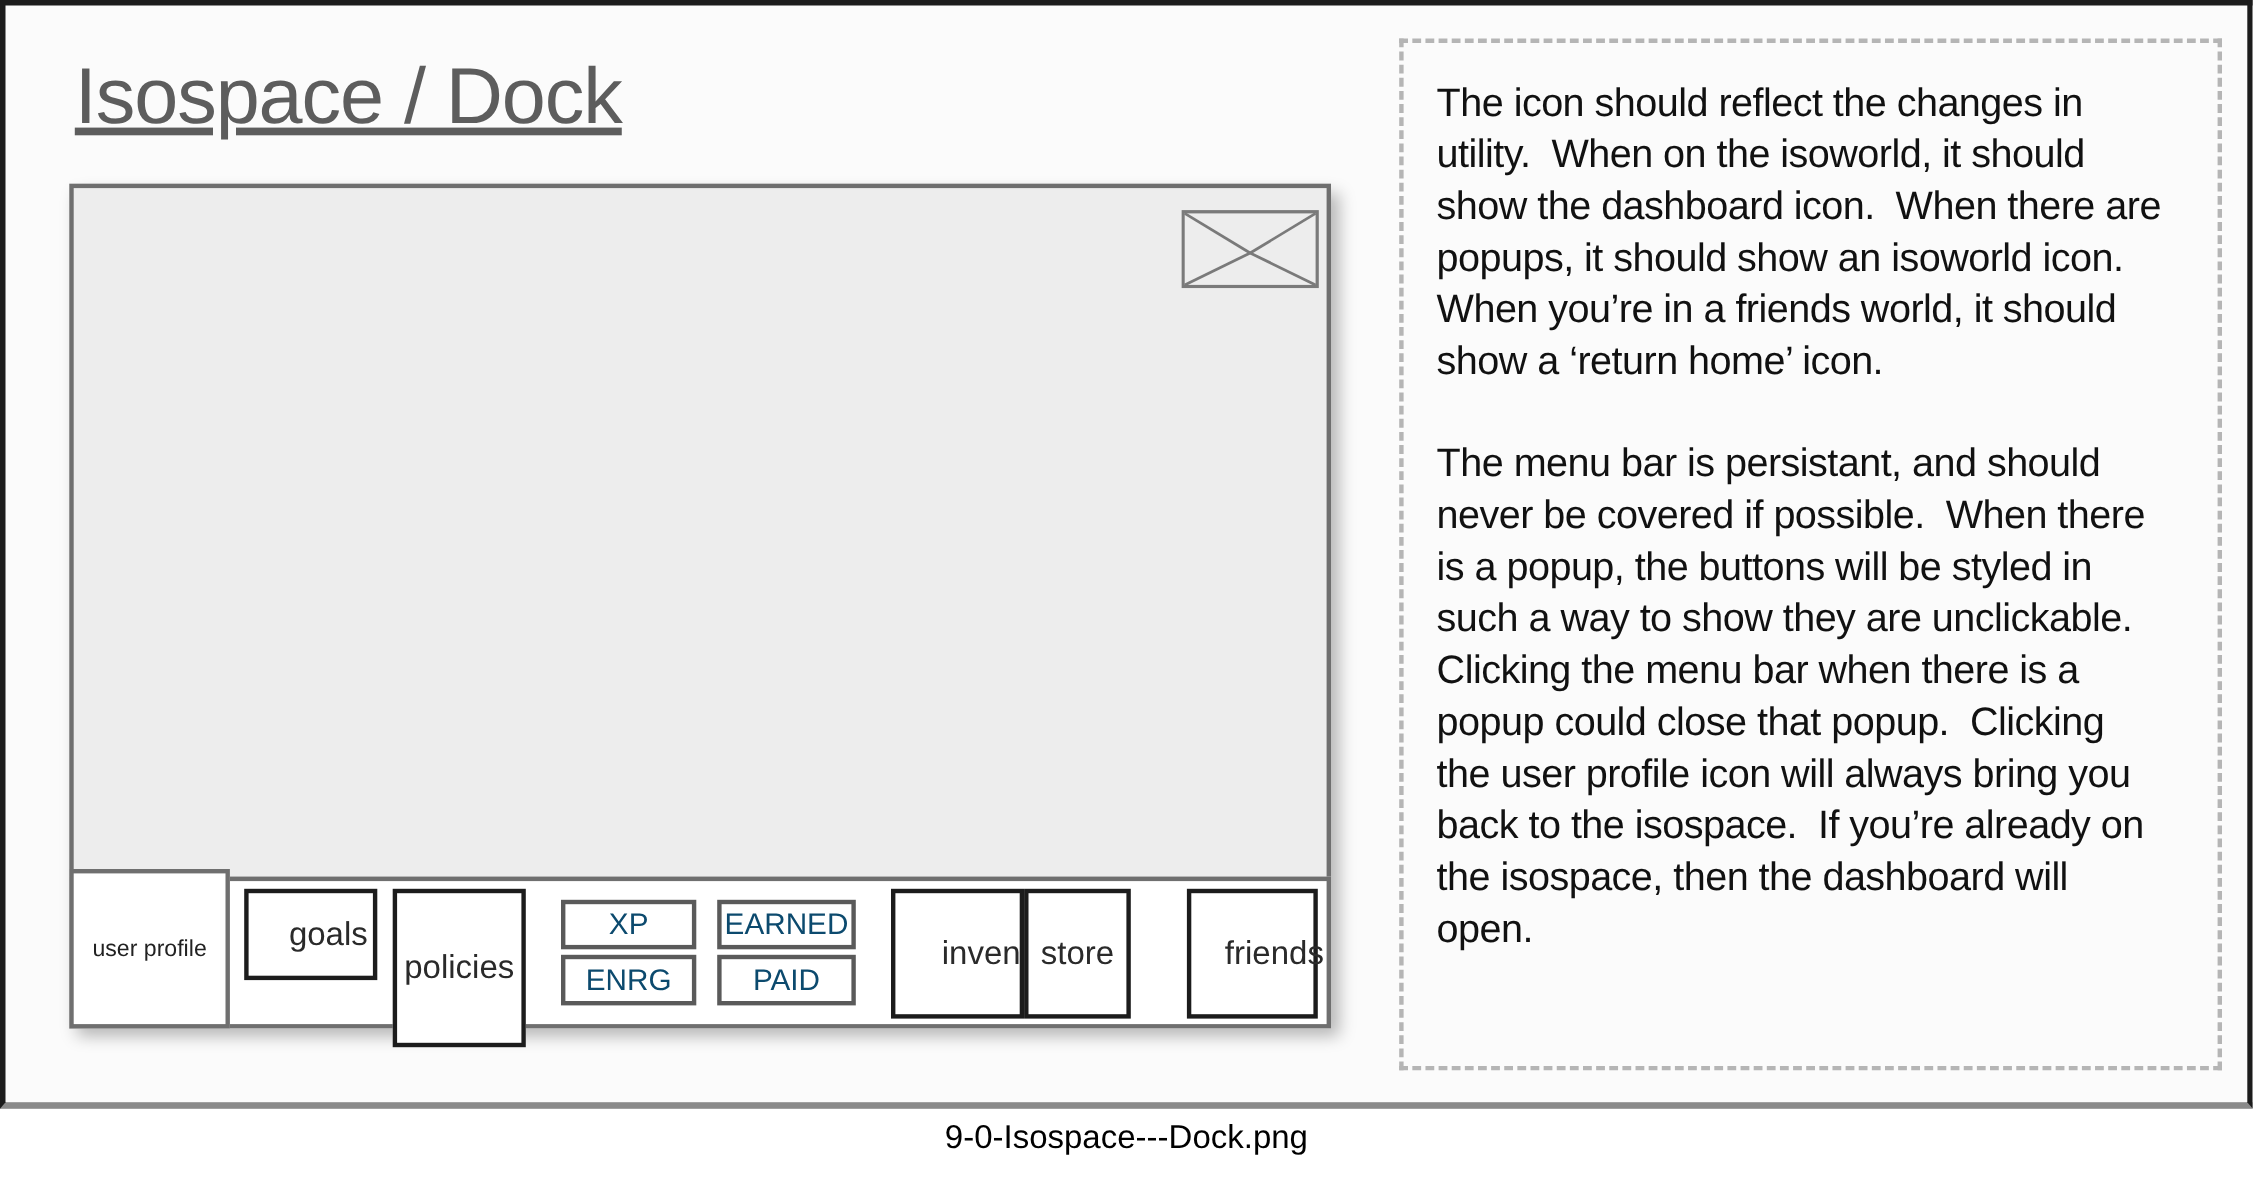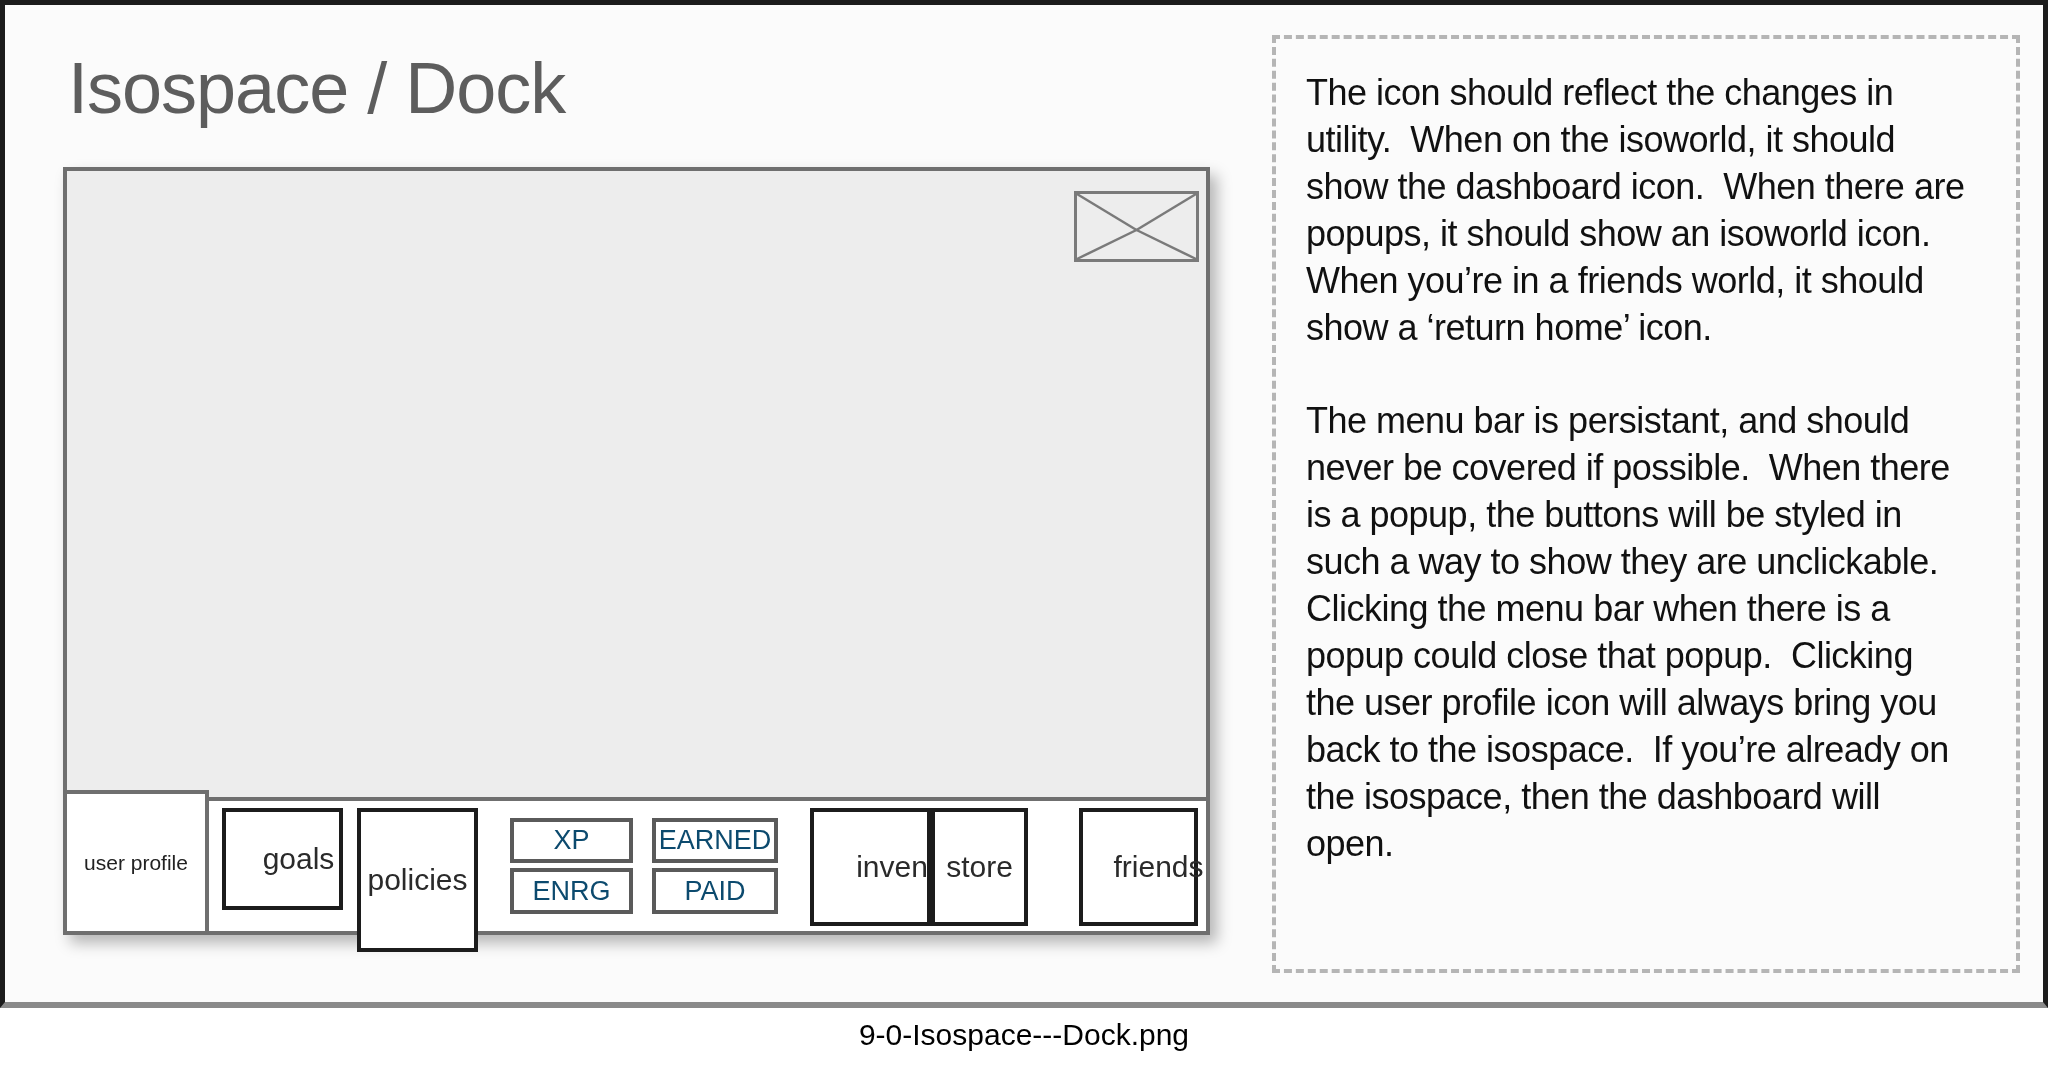--- a/index.html
+++ b/index.html
@@ -20,20 +20,21 @@
     border: 5px solid #1c1c1c;
     border-bottom: 6px solid #8a8a8a;
   }
   .page-title {
     position: absolute;
     left: 68px; top: 48px;
     font-size: 72px;
     line-height: 80px;
     letter-spacing: -1px;
     color: #5d5d5d;
+    text-decoration: underline;
   }
   
   .screen {
     position: absolute;
     left: 63px; top: 167px;
     width: 1147px; height: 768px;
     box-shadow: 7px 8px 14px rgba(0,0,0,0.28);
   }
   .canvas-area {
     position: absolute;
@@ -78,21 +79,21 @@
   }
   .stat-btn {
     position: absolute;
     background: #ffffff;
     border: 4px solid #5a5a5a;
     display: flex; align-items: center; justify-content: center;
     font-size: 27px; color: #0c4a6e;
     z-index: 4;
     cursor: pointer;
   }
-  .btn-goals    { left: 159px;  top: 641px; width: 121px; height: 102px; padding-left: 32px; }
+  .btn-goals    { left: 159px;  top: 641px; width: 121px; height: 83px; padding-left: 32px; }
   .btn-policies { left: 294px;  top: 641px; width: 121px; height: 144px; }
   .btn-xp       { left: 447px;  top: 651px; width: 123px; height: 45px; }
   .btn-enrg     { left: 447px;  top: 701px; width: 123px; height: 46px; }
   .btn-earned   { left: 589px;  top: 651px; width: 126px; height: 45px; }
   .btn-paid     { left: 589px;  top: 701px; width: 126px; height: 46px; }
   .btn-inven    { left: 747px;  top: 641px; width: 121px; height: 118px; padding-left: 43px; }
   .btn-store    { left: 868px;  top: 641px; width: 97px; height: 118px; }
   .btn-friends  { left: 1016px; top: 641px; width: 119px; height: 118px; padding-left: 40px; }
   
   .notes-panel {

